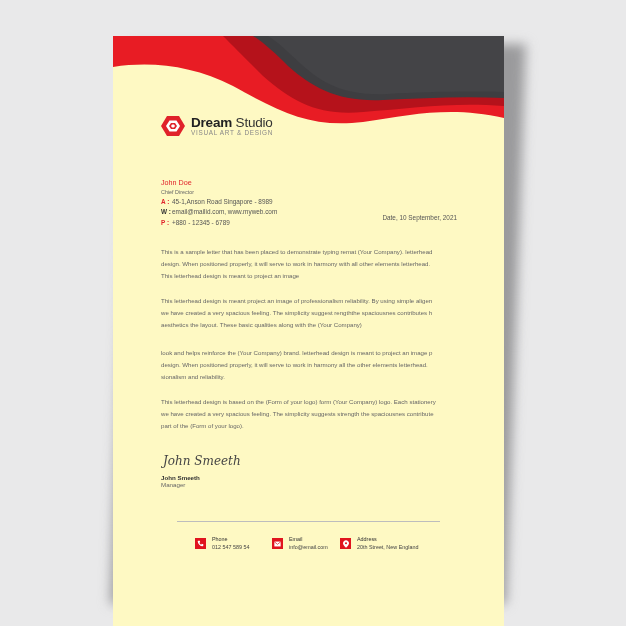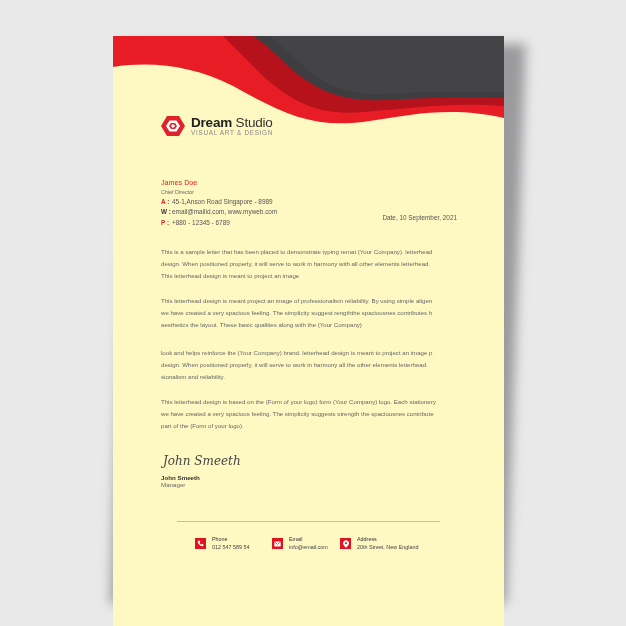--- a/index.html
+++ b/index.html
@@ -75,21 +75,21 @@
       <polygon points="10,8 14,8 16,11 14,14 10,14 8,11" fill="#e0222a"></polygon>
       <polygon points="11,9.5 13,9.5 14,11 13,12.5 11,12.5 10,11" fill="#ffffff"></polygon>
     </svg>
     <div class="logo-text">
       <div class="brand"><b>Dream</b> <span class="light">Studio</span></div>
       <div class="tagline">VISUAL ART &amp; DESIGN</div>
     </div>
   </div>
 
   <div class="sender">
-    <div class="name">James Doe</div>
+    <div class="name">John Doe</div>
     <div class="title">Chief Director</div>
     <div><span class="lbl red">A :</span><span>45-1,Anson Road Singapore - 8989</span></div>
     <div><span class="lbl dark">W :</span><span>email@mailid.com, www.myweb.com</span></div>
     <div><span class="lbl red">P :</span><span>+880 - 12345 - 6789</span></div>
   </div>
 
   <div class="date">Date, 10 September, 2021</div>
 
   <div class="body-text p1">
     <div>This is a sample letter that has been placed to demonstrate typing remat (Your Company). letterhead</div>

